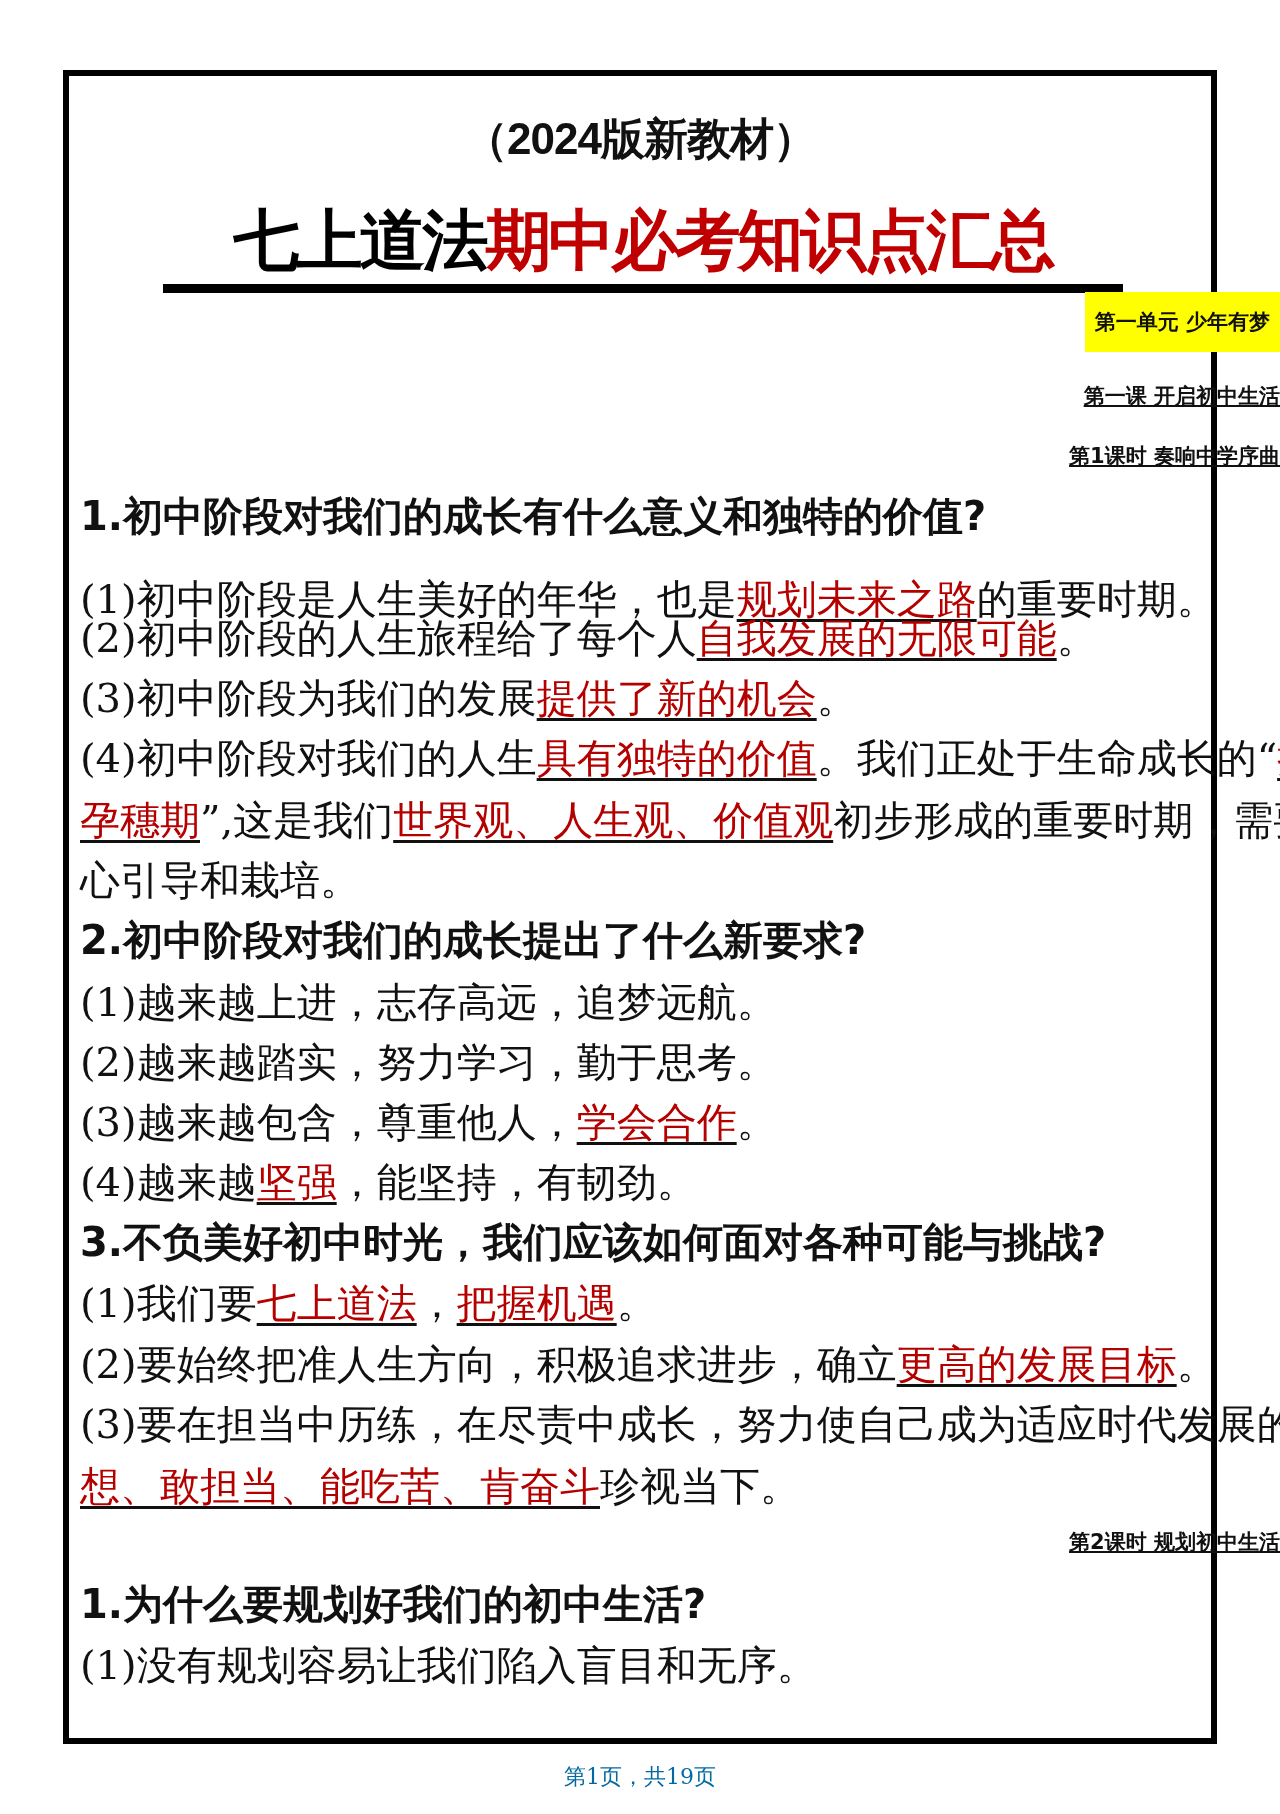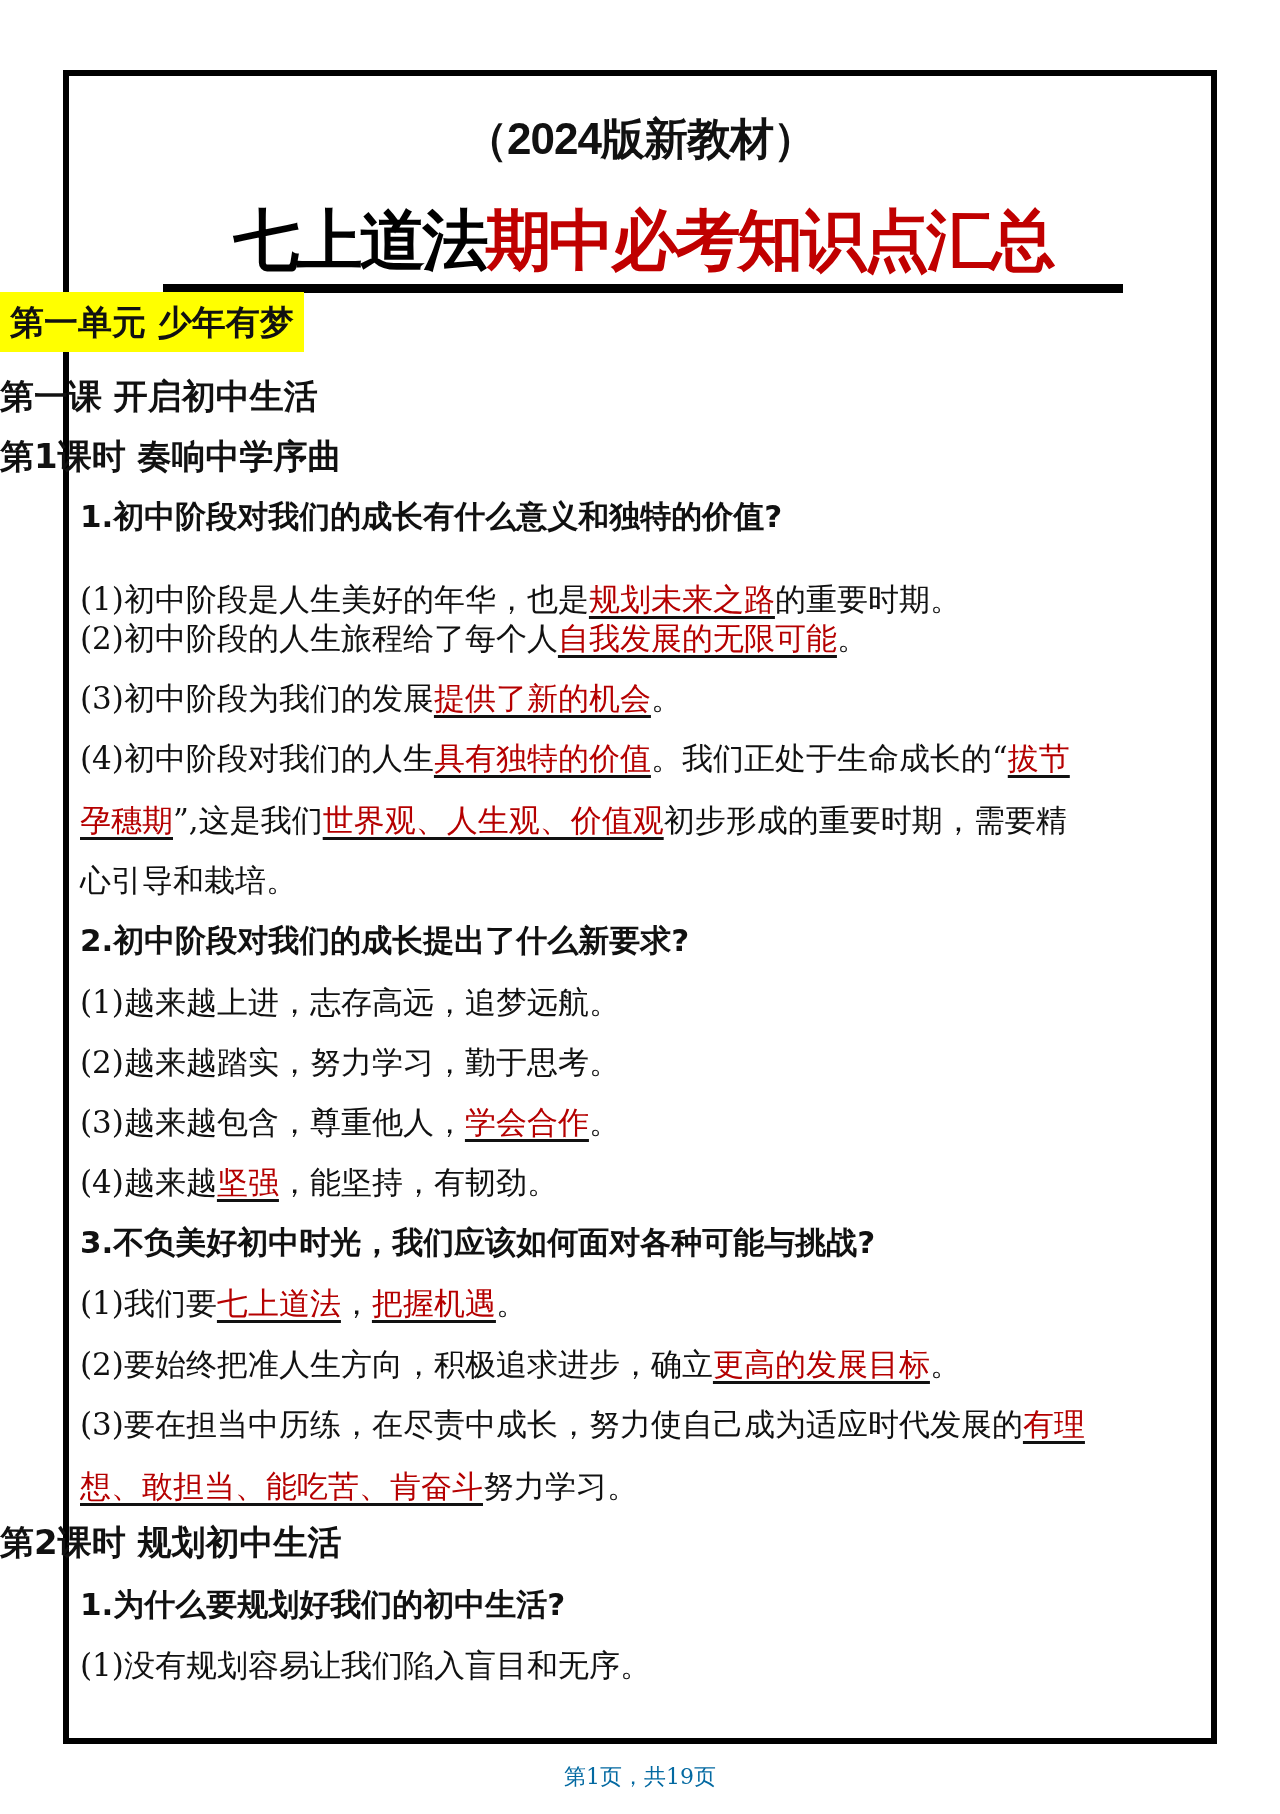--- a/index.html
+++ b/index.html
@@ -9,24 +9,24 @@
            box-sizing: border-box; border: 6px solid #000; }
   .subtitle { position: absolute; left: 0; right: 0; top: 104px; text-align: center;
               font-size: 44px; font-weight: bold; line-height: 70px; letter-spacing: -1px;
               font-family: Liberation Sans, sans-serif; }
   .title { position: absolute; left: 163px; width: 960px; top: 196px; height: 88px;
            text-align: center; font-size: 66px; font-weight: bold; line-height: 88px;
            font-family: "DejaVu Serif", serif; letter-spacing: -3px; white-space: nowrap; }
   .title .black { color: #000; }
   .title .red { color: #c00000; }
   .title-rule { position: absolute; left: 163px; width: 960px; top: 284px; height: 9px; background: #000; }
-  .center-line { position: absolute; left: 0; right: 0; text-align: left;
-                 font-family: "DejaVu Sans", sans-serif; font-weight: bold; font-size: 34px; }
+  .center-line { position: absolute; left: 0; right: 0; text-align: right;
+                 font-family: "DejaVu Sans", sans-serif; font-weight: bold; font-size: 21px; text-decoration: underline; }
   .unit-hl { display: inline-block; background: #ffff00; padding: 8px 10px; line-height: 44px; }
-  .line { position: absolute; left: 80px; width: 1125px; font-size: 31px; line-height: 40px;
+  .line { position: absolute; left: 80px; width: 1125px; font-size: 40px; line-height: 40px;
           white-space: nowrap; font-family: "DejaVu Serif", serif; }
   .q { font-family: "DejaVu Sans", sans-serif; font-weight: bold; }
   .hl { color: #b50000; text-decoration: underline; text-decoration-color: #111;
         text-decoration-thickness: 3px; text-underline-offset: 6px; }
   .footer { position: absolute; left: 0; right: 0; top: 1762px; text-align: center;
             font-size: 22px; color: #0369a1; font-family: "DejaVu Serif", serif; }
 </style>
 </head>
 <body>
 
@@ -55,20 +55,20 @@
     <div class="line" style="top: 860px;"><span>心引导和栽培。</span></div>
     <div class="line q" style="top: 920px;"><span>2.初中阶段对我们的成长提出了什么新要求?</span></div>
     <div class="line" style="top: 982px;"><span>(1)越来越上进，志存高远，追梦远航。</span></div>
     <div class="line" style="top: 1042px;"><span>(2)越来越踏实，努力学习，勤于思考。</span></div>
     <div class="line" style="top: 1102px;"><span>(3)越来越包含，尊重他人，</span><span class="hl">学会合作</span><span>。</span></div>
     <div class="line" style="top: 1162px;"><span>(4)越来越</span><span class="hl">坚强</span><span>，能坚持，有韧劲。</span></div>
     <div class="line q" style="top: 1222px;"><span>3.不负美好初中时光，我们应该如何面对各种可能与挑战?</span></div>
     <div class="line" style="top: 1283px;"><span>(1)我们要</span><span class="hl">七上道法</span><span>，</span><span class="hl">把握机遇</span><span>。</span></div>
     <div class="line" style="top: 1344px;"><span>(2)要始终把准人生方向，积极追求进步，确立</span><span class="hl">更高的发展目标</span><span>。</span></div>
     <div class="line" style="top: 1404px;"><span>(3)要在担当中历练，在尽责中成长，努力使自己成为适应时代发展的</span><span class="hl">有理</span></div>
-    <div class="line" style="top: 1466px;"><span class="hl">想、敢担当、能吃苦、肯奋斗</span><span>努力学习。</span></div>
+    <div class="line" style="top: 1466px;"><span class="hl">想、敢担当、能吃苦、肯奋斗</span><span>珍视当下。</span></div>
     <div class="line q" style="top: 1584px;"><span>1.为什么要规划好我们的初中生活?</span></div>
     <div class="line" style="top: 1645px;"><span>(1)没有规划容易让我们陷入盲目和无序。</span></div>
   </div>
 
 <div class="center-line" style="top:1522px; line-height:40px; left:0; right:0;">第2课时  规划初中生活</div>
 
 <div class="footer">第1页，共19页</div>
 
 </body></html>

